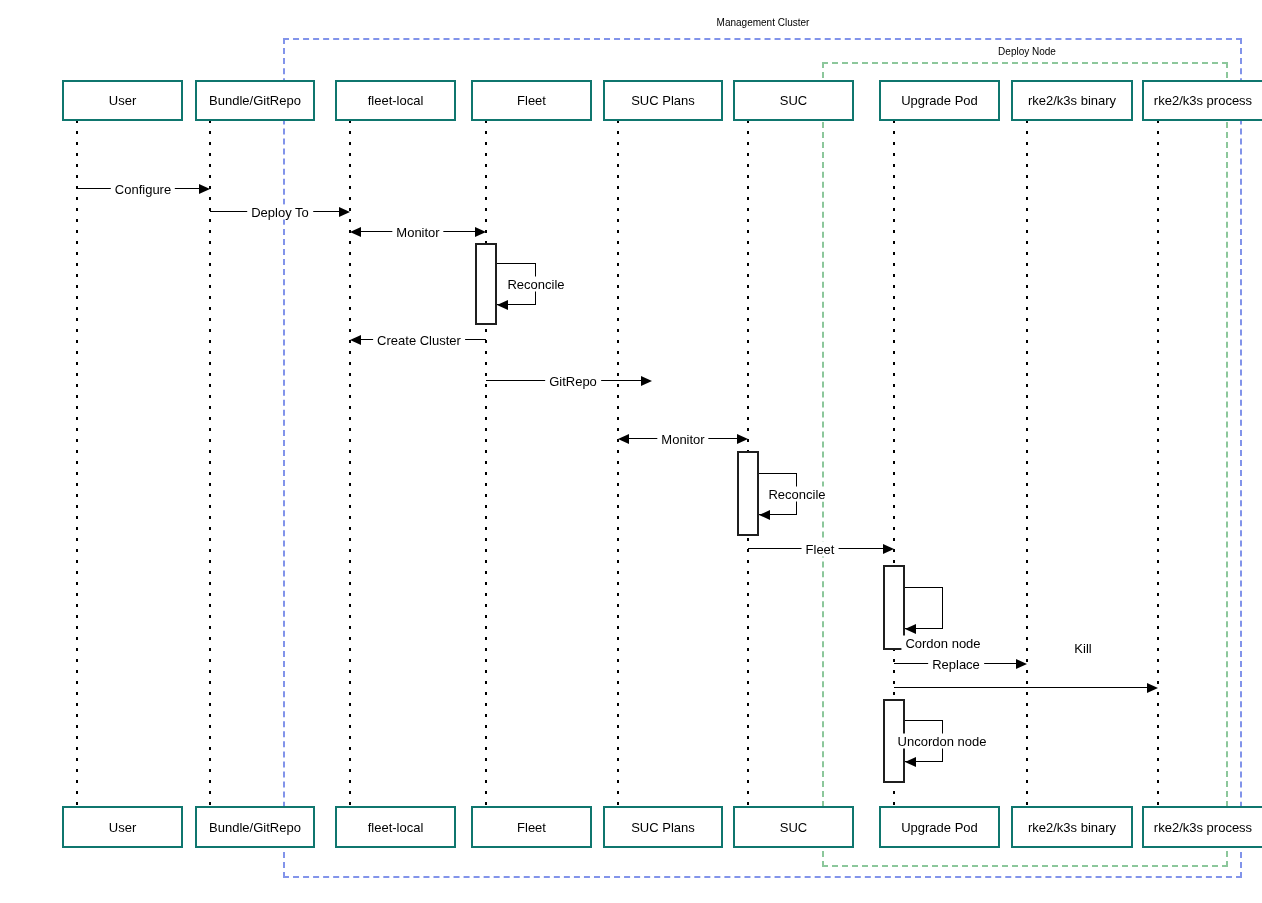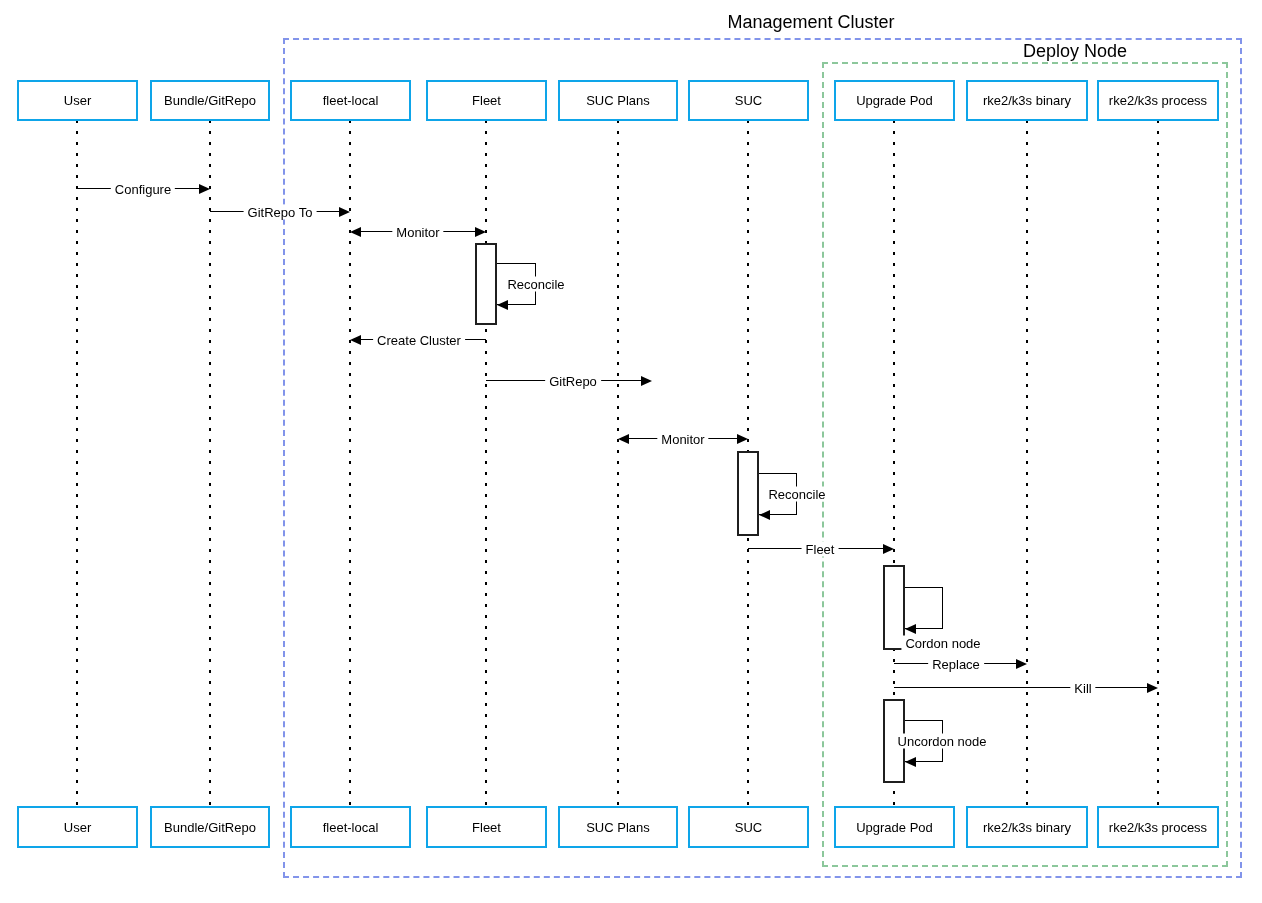--- a/index.html
+++ b/index.html
@@ -5,27 +5,27 @@
   html,body{margin:0;padding:0;background:#ffffff;}
   .stage{
     position:relative;width:1262px;height:903px;background:#ffffff;overflow:hidden;
     font-family:"Liberation Sans","DejaVu Sans",sans-serif;color:#000;
   }
   
   .frame{position:absolute;border:2px dashed;background:transparent;box-sizing:border-box;}
   .frame.blue{border-color:#8294ea;}
   .frame.green{border-color:#8cc79b;}
   .frame-label{
-    position:absolute;transform:translate(-50%,-50%);font-size:18px;white-space:nowrap;
-    background:#fff;padding:0 3px;margin-left:48px;
+    position:absolute;transform:translate(-50%,-50%);font-size:10px;white-space:nowrap;
+    background:#fff;padding:0 3px;
   }
   
   .pbox{
-    position:absolute;height:41px;box-sizing:border-box;border:2px solid #0ea5e9;background:#fff;
-    display:flex;align-items:center;justify-content:center;font-size:13px;white-space:nowrap;z-index:6;
+    position:absolute;height:41px;box-sizing:border-box;border:2px solid #0f766e;background:#fff;
+    display:flex;align-items:center;justify-content:center;font-size:13px;white-space:nowrap;z-index:6;margin-left:45px;
   }
   .pbox.bottom{height:42px;}
   
   .lifeline{
     position:absolute;width:2px;top:120px;height:686px;z-index:1;
     background-image:repeating-linear-gradient(to bottom,#000 0px,#000 3px,transparent 3px,transparent 11px);
   }
   
   .activation{position:absolute;width:22px;box-sizing:border-box;border:2px solid #1f1f1f;background:#fff;z-index:3;}
   
@@ -84,21 +84,21 @@
   <div class="activation" style="left:737px;top:451px;height:85px"></div>
   <div class="activation" style="left:883px;top:565px;height:85px"></div>
   <div class="activation" style="left:883px;top:699px;height:84px"></div>
 
   <div class="mline" style="left:77px;top:188px;width:122px"></div>
   <span class="ah r" style="left:199px;top:184px"></span>
   <span class="mlabel" style="left:143px;top:189px">Configure</span>
 
   <div class="mline" style="left:210px;top:211px;width:129px"></div>
   <span class="ah r" style="left:339px;top:207px"></span>
-  <span class="mlabel" style="left:280px;top:212px">GitRepo To</span>
+  <span class="mlabel" style="left:280px;top:212px">Deploy To</span>
 
   <div class="mline" style="left:361px;top:231px;width:114px"></div>
   <span class="ah l" style="left:350px;top:227px"></span>
   <span class="ah r" style="left:475px;top:227px"></span>
   <span class="mlabel" style="left:418px;top:232px">Monitor</span>
 
   <div class="loop" style="left:497px;top:263px;width:39px;height:42px"></div>
   <span class="ah l" style="left:497px;top:300px"></span>
   <span class="mlabel" style="left:536px;top:284px">Reconcile</span>
 
@@ -126,19 +126,19 @@
   <div class="loop" style="left:905px;top:587px;width:38px;height:42px"></div>
   <span class="ah l" style="left:905px;top:624px"></span>
   <span class="mlabel" style="left:943px;top:643px">Cordon node</span>
 
   <div class="mline" style="left:894px;top:663px;width:122px"></div>
   <span class="ah r" style="left:1016px;top:659px"></span>
   <span class="mlabel" style="left:956px;top:664px">Replace</span>
 
   <div class="mline" style="left:894px;top:687px;width:253px"></div>
   <span class="ah r" style="left:1147px;top:683px"></span>
-  <span class="mlabel" style="left:1083px;top:688px">Kill</span>
+  <span class="mlabel" style="left:1083px;top:648px">Kill</span>
 
   <div class="loop" style="left:905px;top:720px;width:38px;height:42px"></div>
   <span class="ah l" style="left:905px;top:757px"></span>
   <span class="mlabel" style="left:942px;top:741px">Uncordon node</span>
 
 </div>
 
 </body></html>

